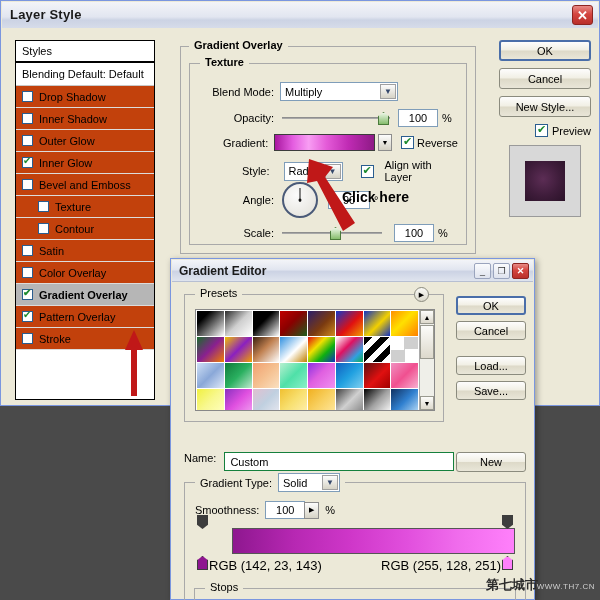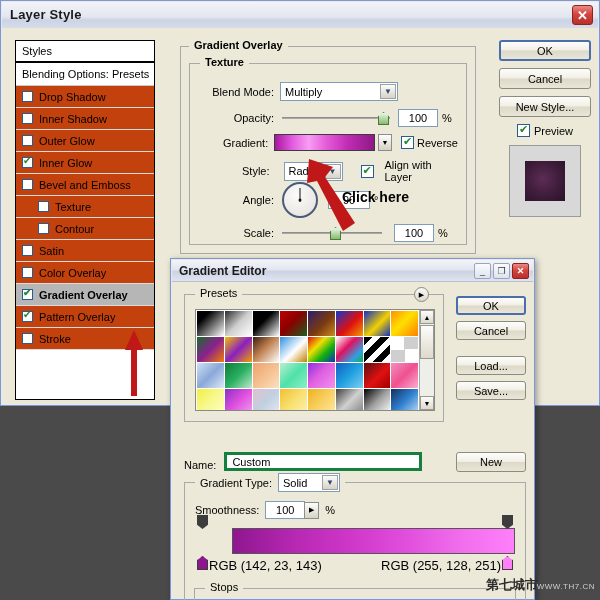--- a/index.html
+++ b/index.html
@@ -171,21 +171,21 @@
 
   .clickhere {
     position: absolute; left: 340px; top: 161px;
     font-size: 14px; font-weight: bold; color: #000;
   }
 
   
   .right-col { position: absolute; left: 497px; top: 12px; width: 92px; }
   .right-col .btn { width: 92px; height: 21px; margin-bottom: 7px; }
   .preview-row {
-    display: flex; align-items: center; justify-content: center; gap: 4px;
+    display: flex; align-items: center; justify-content: flex-end; gap: 4px;
     margin-top: 4px; margin-bottom: 8px; font-size: 11px;
   }
   .preview-box {
     width: 72px; height: 72px; margin: 0 auto;
     background: #d8d8d8; border: 1px solid #9a9a9a;
     display: flex; align-items: center; justify-content: center;
   }
   .preview-swatch {
     width: 40px; height: 40px;
     background: radial-gradient(circle at 45% 45%, #5c2d55 0%, #3e1c3a 55%, #2a1228 100%);
@@ -262,23 +262,23 @@
   .sb-thumb {
     position: absolute; left: 0; right: 0; top: 15px; height: 34px;
     background: linear-gradient(180deg,#fcfcfa,#ddd9cc);
     border: 1px solid #9a9a90; cursor: pointer;
   }
 
   .ge-right { position: absolute; left: 284px; top: 14px; width: 70px; }
   .ge-right .btn { width: 70px; height: 19px; margin-bottom: 6px; }
   .ge-right .gap { height: 10px; }
 
-  .name-row { position: absolute; left: 12px; top: 170px; display: flex; align-items: flex-end; }
+  .name-row { position: absolute; left: 12px; top: 170px; display: flex; align-items: flex-start; }
   .name-input {
-    width: 198px; height: 19px; background: #fff; border: 3px solid #15803d;
+    width: 230px; height: 19px; background: #fff; border: 1px solid #15803d;
     display: flex; align-items: center; padding-left: 5px; font-size: 11px;
     margin-left: 8px; cursor: text;
   }
   .new-btn { position: absolute; left: 284px; top: 170px; width: 70px; height: 20px; }
 
   .gtype-group {
     position: absolute; left: 12px; top: 200px; width: 342px; height: 132px;
     border: 1px solid #a9a9a9; border-bottom: none;
   }
   .gtype-row {
@@ -343,21 +343,21 @@
   <div class="ls-window">
     <div class="ls-titlebar">
       <div class="ls-title">Layer Style</div>
       <div class="winbtn-close">✕</div>
     </div>
 
     <div class="ls-body">
 
       <div class="styles-panel">
         <div class="styles-header">Styles</div>
-        <div class="styles-blend">Blending Options: Presets</div>
+        <div class="styles-blend">Blending Default: Default</div>
 
         <div class="style-row">
           <span class="cbx"></span>
           <span>Drop Shadow</span>
         </div>
         <div class="style-row">
           <span class="cbx"></span>
           <span>Inner Shadow</span>
         </div>
         <div class="style-row">

